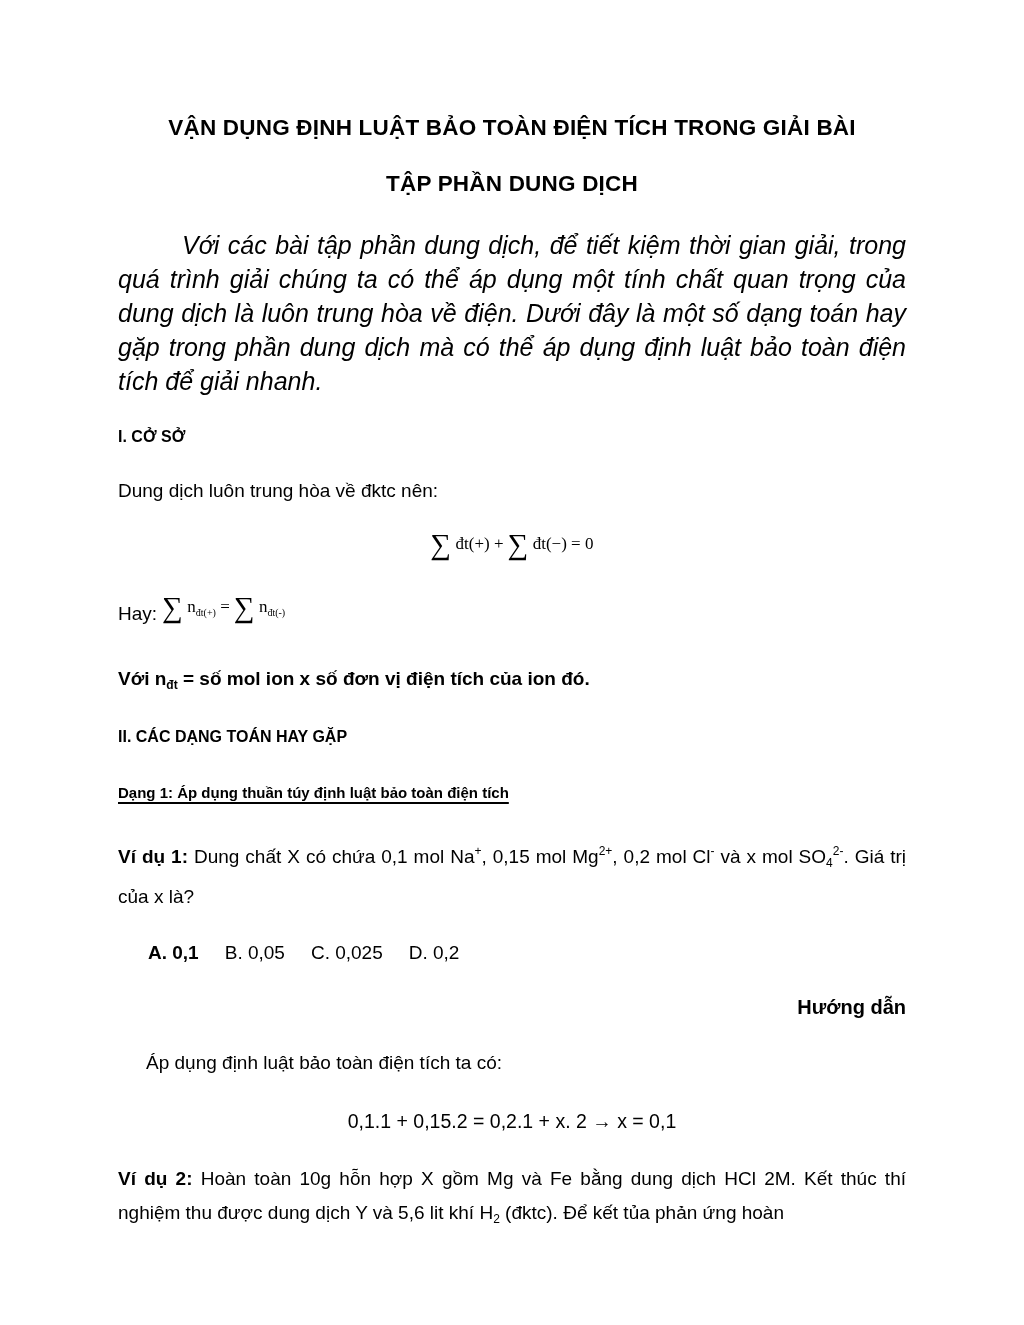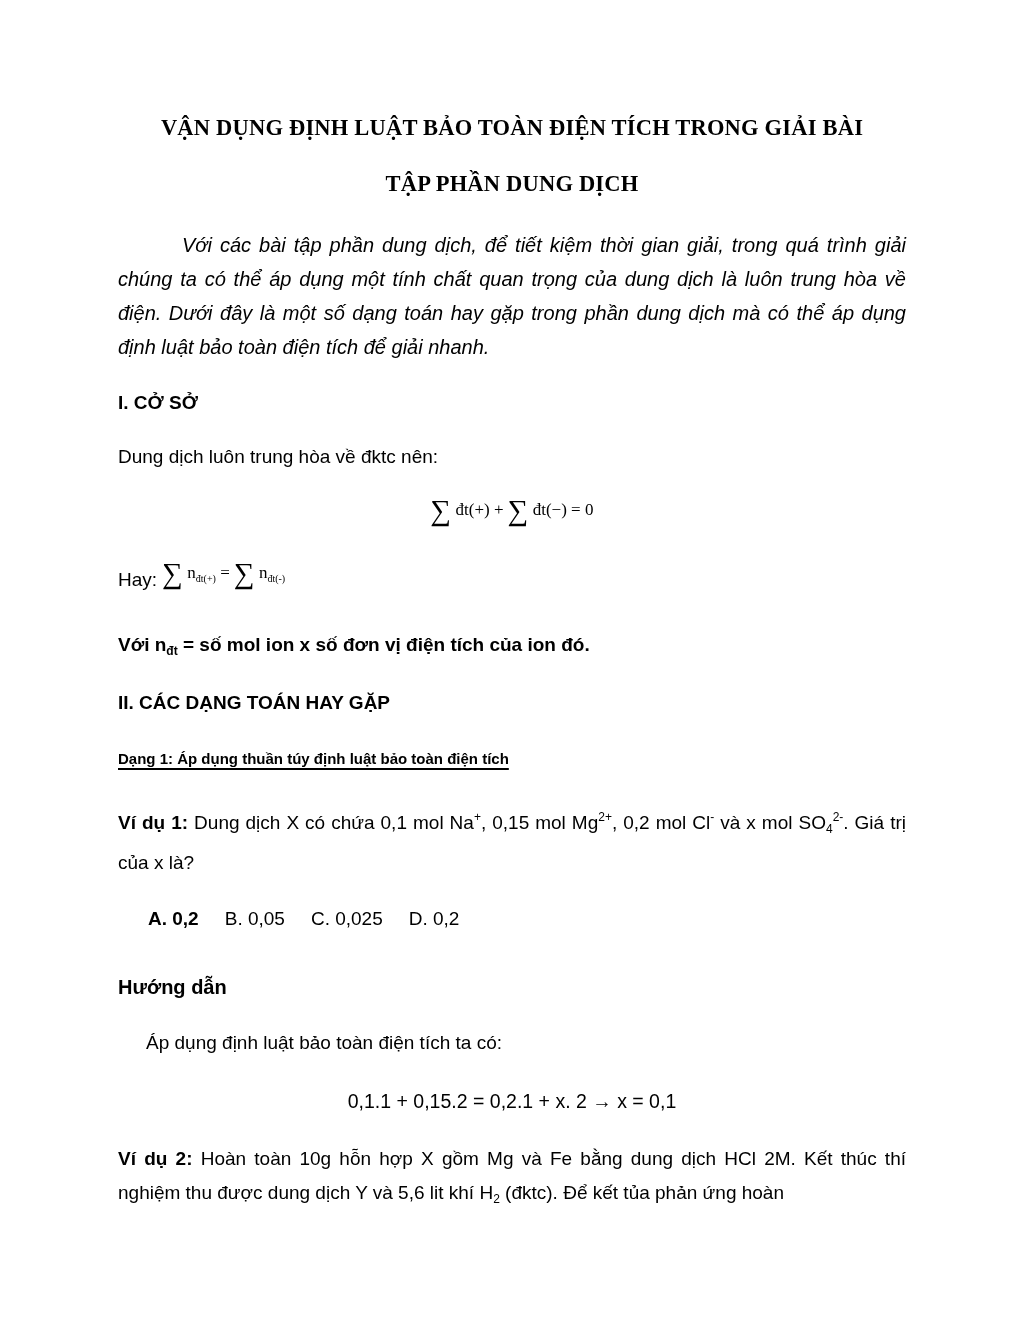--- a/index.html
+++ b/index.html
@@ -13,39 +13,39 @@
   .doc {
     box-sizing: border-box;
     width: 1024px;
     height: 1325px;
     padding: 100px 118px 0 118px;
     color: #000000;
     font-family: "Liberation Sans", sans-serif;
     font-size: 19px;
   }
   .title {
-    font-family: Liberation Serif, serif;
+    font-family: Liberation Sans, sans-serif;
     font-weight: bold;
     font-size: 22.5px;
     line-height: 56px;
     text-align: center;
     letter-spacing: 0.2px;
   }
   .intro {
     margin: 16px 0 0 0;
     font-style: italic;
-    font-size: 20px;
+    font-size: 25px;
     line-height: 34px;
     text-align: justify;
     text-indent: 64px;
   }
   .heading {
     margin: 26px 0 0 0;
     font-weight: bold;
-    font-size: 19px;
+    font-size: 16px;
     line-height: 26px;
   }
   .lead {
     margin: 28px 0 0 0;
     line-height: 26px;
   }
   .formula-line {
     margin: 20px 0 0 0;
     text-align: center;
     font-family: "Liberation Serif", serif;
@@ -98,22 +98,22 @@
   .para .sup, .example .sup { font-size: 12px; vertical-align: 8px; }
   .para .sub, .example .sub { font-size: 12px; vertical-align: -4px; }
   .b { font-weight: bold; }
   .choices {
     margin: 26px 0 0 0;
     padding-left: 30px;
     line-height: 26px;
   }
   .choices span { margin-right: 26px; }
   .center-bold {
-    margin: 42px 0 0 0;
-    text-align: left;
+    margin: 28px 0 0 0;
+    text-align: right;
     font-weight: bold;
     font-size: 20px;
     line-height: 26px;
   }
   .solution-lead {
     margin: 30px 0 14px 0;
     padding-left: 28px;
     line-height: 26px;
   }
   .equation {
@@ -145,23 +145,23 @@
     <span class="hay-label">Hay:</span>
     <span class="formula-inline"><span class="sum">∑</span><span> n</span><span class="sub">đt(+)</span><span> = </span><span class="sum">∑</span><span> n</span><span class="sub">đt(-)</span></span>
   </div>
 
   <div class="note"><span>Với n</span><span class="sub">đt</span><span> = số mol ion x số đơn vị điện tích của ion đó.</span></div>
 
   <div class="heading">II. CÁC DẠNG TOÁN HAY GẶP</div>
 
   <div class="dang-heading">Dạng 1: Áp dụng thuần túy định luật bảo toàn điện tích</div>
 
-  <p class="para example"><span class="b">Ví dụ 1:</span><span> Dung dịch X có chứa 0,1 mol Na</span><span class="sup">+</span><span>, 0,15 mol Mg</span><span class="sup">2+</span><span>, 0,2 mol Cl</span><span class="sup">-</span><span> và x mol SO</span><span class="sub">4</span><span class="sup">2-</span><span>. Giá trị của x là?</span></p>
+  <p class="para example"><span class="b">Ví dụ 1:</span><span> Dung chất X có chứa 0,1 mol Na</span><span class="sup">+</span><span>, 0,15 mol Mg</span><span class="sup">2+</span><span>, 0,2 mol Cl</span><span class="sup">-</span><span> và x mol SO</span><span class="sub">4</span><span class="sup">2-</span><span>. Giá trị của x là?</span></p>
 
-  <div class="choices"><span class="b">A. 0,2</span><span>B. 0,05</span><span>C. 0,025</span><span>D. 0,2</span></div>
+  <div class="choices"><span class="b">A. 0,1</span><span>B. 0,05</span><span>C. 0,025</span><span>D. 0,2</span></div>
 
   <div class="center-bold">Hướng dẫn</div>
 
   <div class="solution-lead">Áp dụng định luật bảo toàn điện tích ta có:</div>
 
   <div class="equation">0,1.1 + 0,15.2 = 0,2.1 + x. 2 → x = 0,1</div>
 
   <p class="para example"><span class="b">Ví dụ 2:</span><span> Hoàn toàn 10g hỗn hợp X gồm Mg và Fe bằng dung dịch HCl 2M. Kết thúc thí nghiệm thu được dung dịch Y và 5,6 lit khí H</span><span class="sub">2</span><span> (đktc). Để kết tủa phản ứng hoàn</span></p>
 
 </div>

